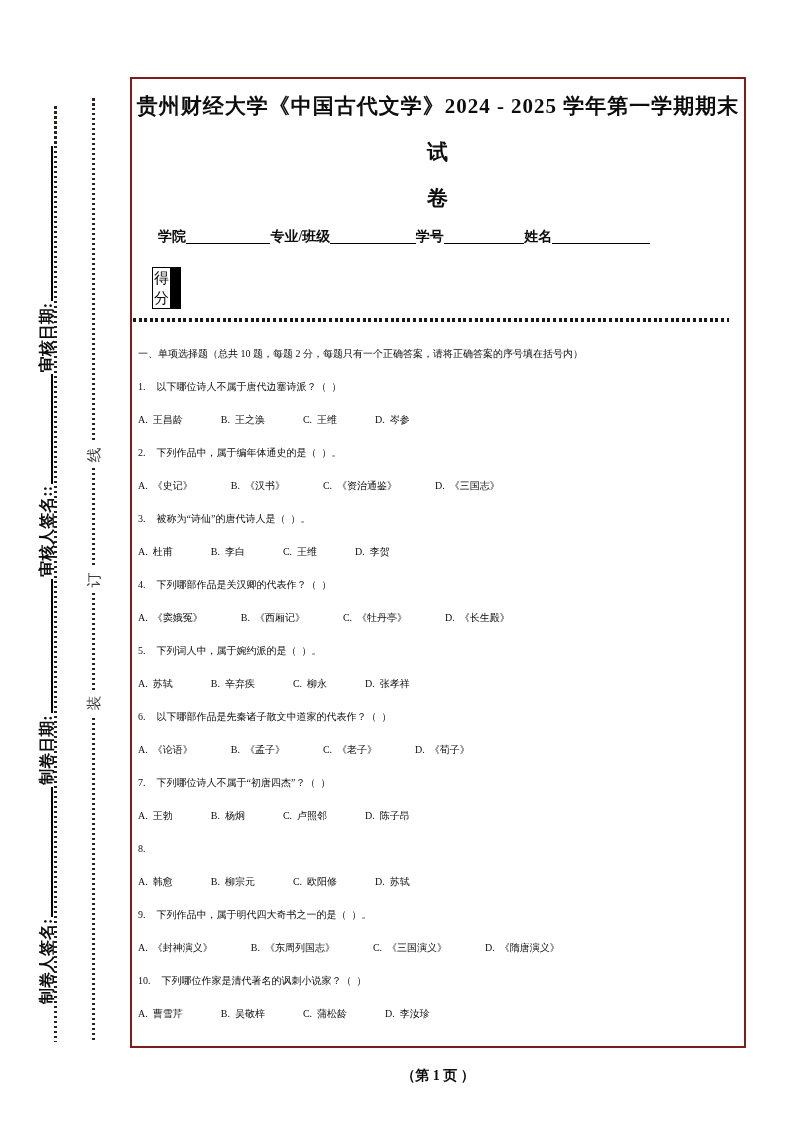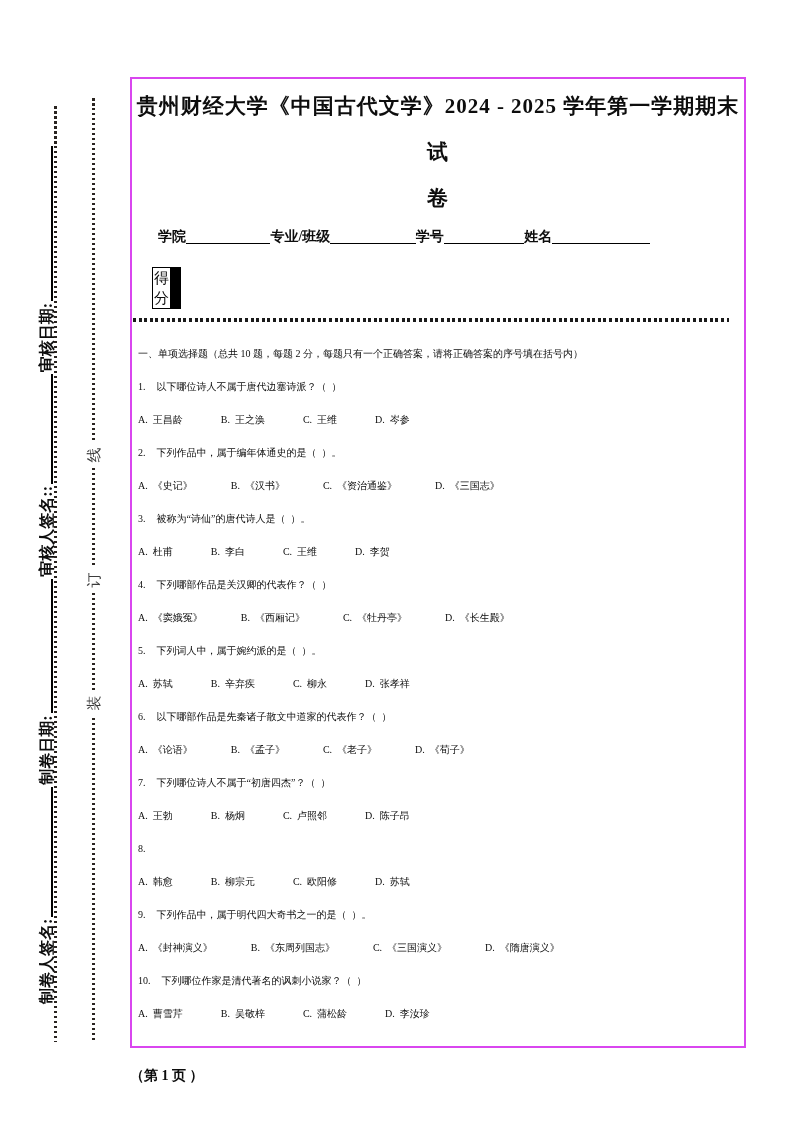--- a/index.html
+++ b/index.html
@@ -51,21 +51,21 @@
     display:flex;align-items:center;justify-content:center;
     transform:rotate(-90deg);
   }
   .bc-xian{top:442px;} .bc-ding{top:567px;} .bc-zhuang{top:690px;}
 
   
   .sheet{
     position:absolute;
     left:130px;top:77px;
     width:616px;height:971px;
-    border:2px solid #d946ef;
+    border:2px solid #7f1d1d;
     box-sizing:border-box;
     background:#ffffff;
   }
   .title{
     margin-top:4px;
     text-align:center;
     font-size:21px;
     font-weight:600;
     line-height:46px;
     letter-spacing:1px;
@@ -119,20 +119,21 @@
   .q-line{display:flex;}
   .q-num{white-space:pre;margin-right:11px;flex:0 0 auto;}
   .q-text{white-space:pre;}
   .opt-line{display:flex;gap:38px;}
   .opt{white-space:pre;}
 
   .footer{
     position:absolute;
     left:130px;top:1062px;
     width:616px;
+    text-align:center;
     font-size:14px;
     font-weight:bold;
     line-height:28px;
   }
 </style>
 </head>
 <body>
 
 <div class="page">
 

